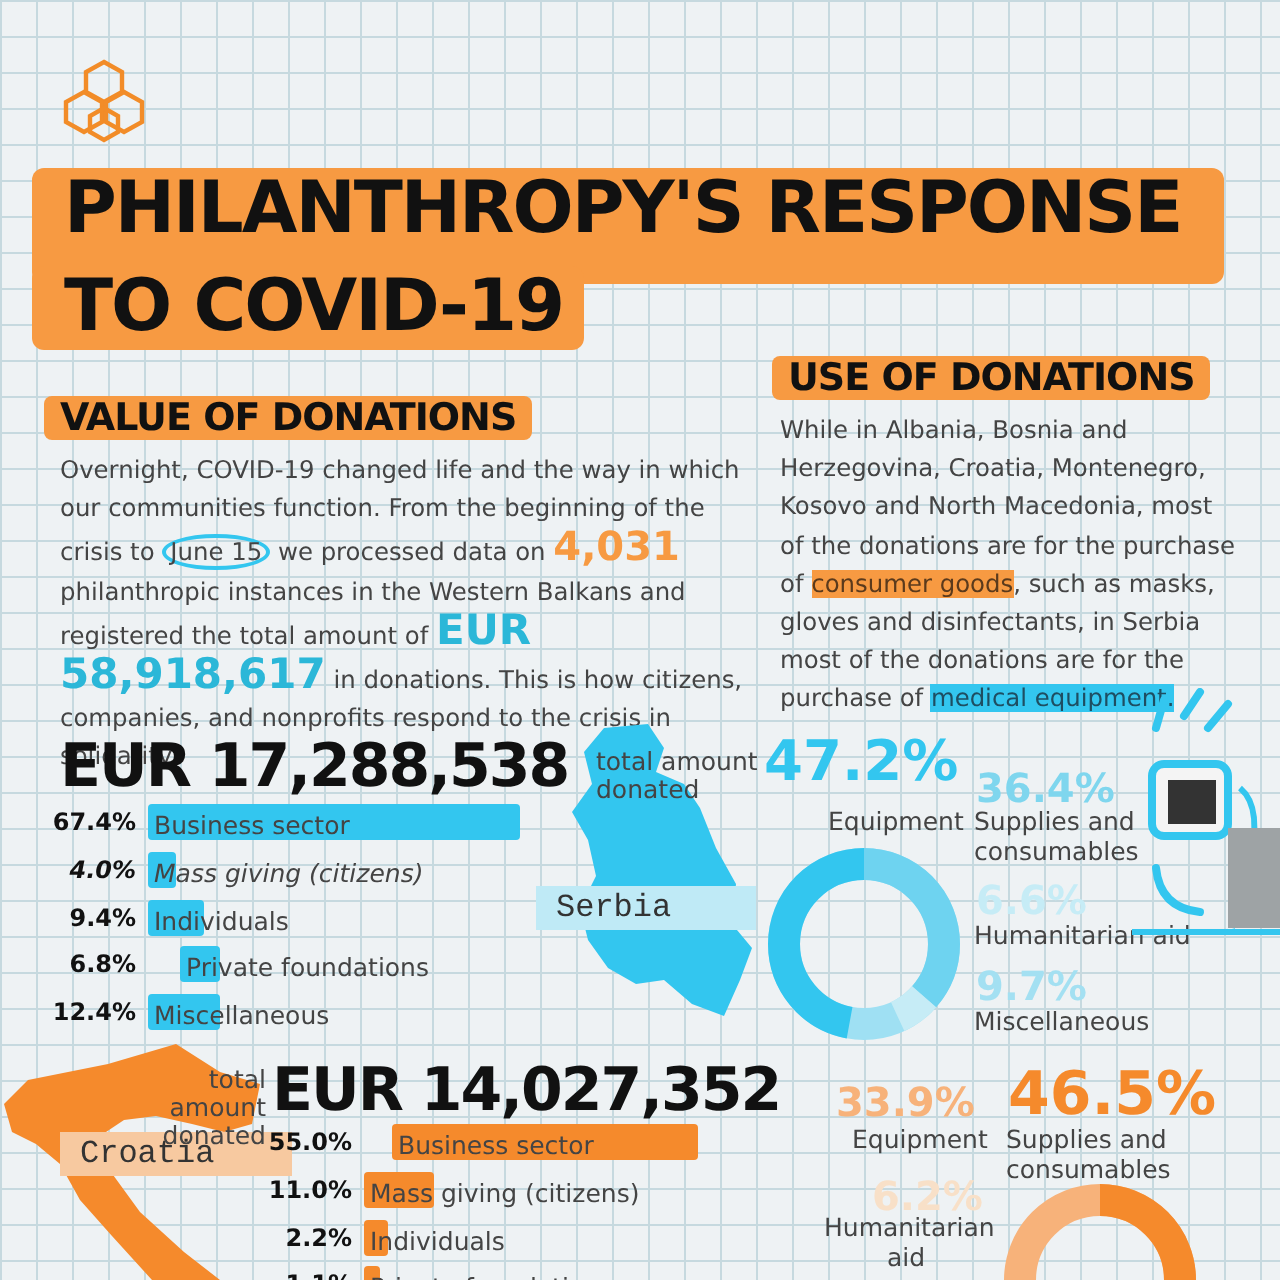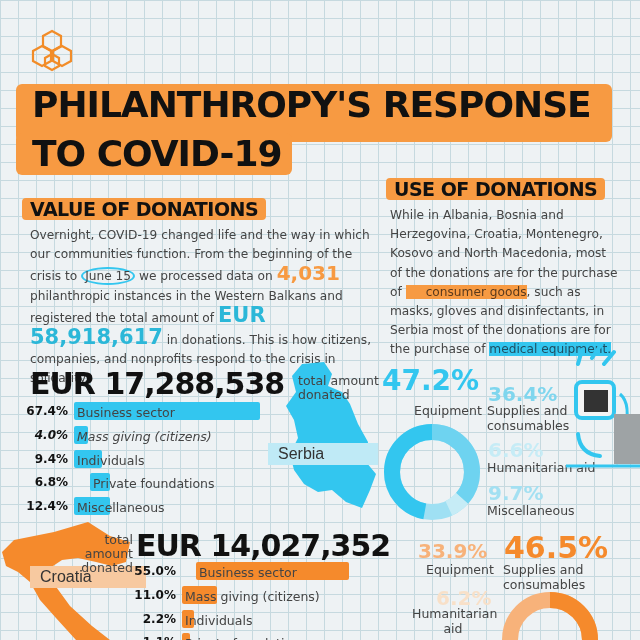--- a/index.html
+++ b/index.html
@@ -24,35 +24,35 @@
     font-family:"DejaVu Sans", sans-serif; font-weight:bold; color:#111;
     letter-spacing:-1px; white-space:nowrap;
   }
   .t1 { left:16px; top:84px; width:316px; height:58px; font-size:36px; line-height:42px; padding-left:16px; width:600px; }
   .t2 { left:16px; top:133px; height:42px; font-size:36px; line-height:42px; padding-left:16px; padding-right:10px; }
   .sec-title {
     background:#f79a42; border-radius:4px; font-weight:bold; color:#111;
     font-size:19px; line-height:22px; padding:0 8px; letter-spacing:-0.5px; white-space:nowrap;
   }
   .para { font-size:12.2px; line-height:19.2px; color:#444; }
-  .hl-o { background:#f79a42; color:#5b3a1c;padding-left:20px; }
+  .hl-o { background:#f79a42; color:#5b3a1c; }
   .hl-b { background:#33c6ef; color:#1e4e62; }
   .big-o { color:#f79a42; font-weight:bold; font-size:20px; }
   .big-b { color:#2bb7d8; font-weight:bold; font-size:21px; }
   .circle { border:2px solid #33c6ef; border-radius:50%; padding:0 2px; }
   .amount { font-weight:bold; color:#111; font-size:30px; letter-spacing:-1px; white-space:nowrap; }
   .total-lbl { font-size:12.5px; line-height:14px; color:#444; }
   .row { position:absolute; display:flex; align-items:center; height:20px; }
   .row .pct { width:52px; text-align:right; font-weight:bold; font-size:12px; color:#111; margin-right:6px; }
   .row .bar-wrap { position:relative; height:18px; }
   .row .bar { position:absolute; left:0; top:0; height:18px; border-radius:2px; }
   .row .lbl { position:relative; padding-left:3px; font-size:12.5px; line-height:18px; color:#444; white-space:nowrap; }
   .blue .bar { background:#33c6ef; }
   .orange .bar { background:#f58a2c; }
-  .country-lbl { font-family:Liberation Sans, sans-serif; font-size:16px; color:#333; padding:2px 10px; }
+  .country-lbl { font-family:Liberation Mono, monospace; font-size:16px; color:#333; padding:2px 10px; }
   .stat-pct { font-weight:bold; white-space:nowrap; }
   .stat-lbl { font-size:12.5px; line-height:15px; color:#444; }
 </style>
 </head>
 <body>
 
 <div class="abs logo">
   <svg class="logo-mark" viewBox="0 0 48 48" fill="none" stroke="#f28c28" stroke-width="2.2">
     <polygon points="24,3 33,8 33,18 24,23 15,18 15,8"></polygon>
     <polygon points="14,18 23,23 23,33 14,38 5,33 5,23"></polygon>

